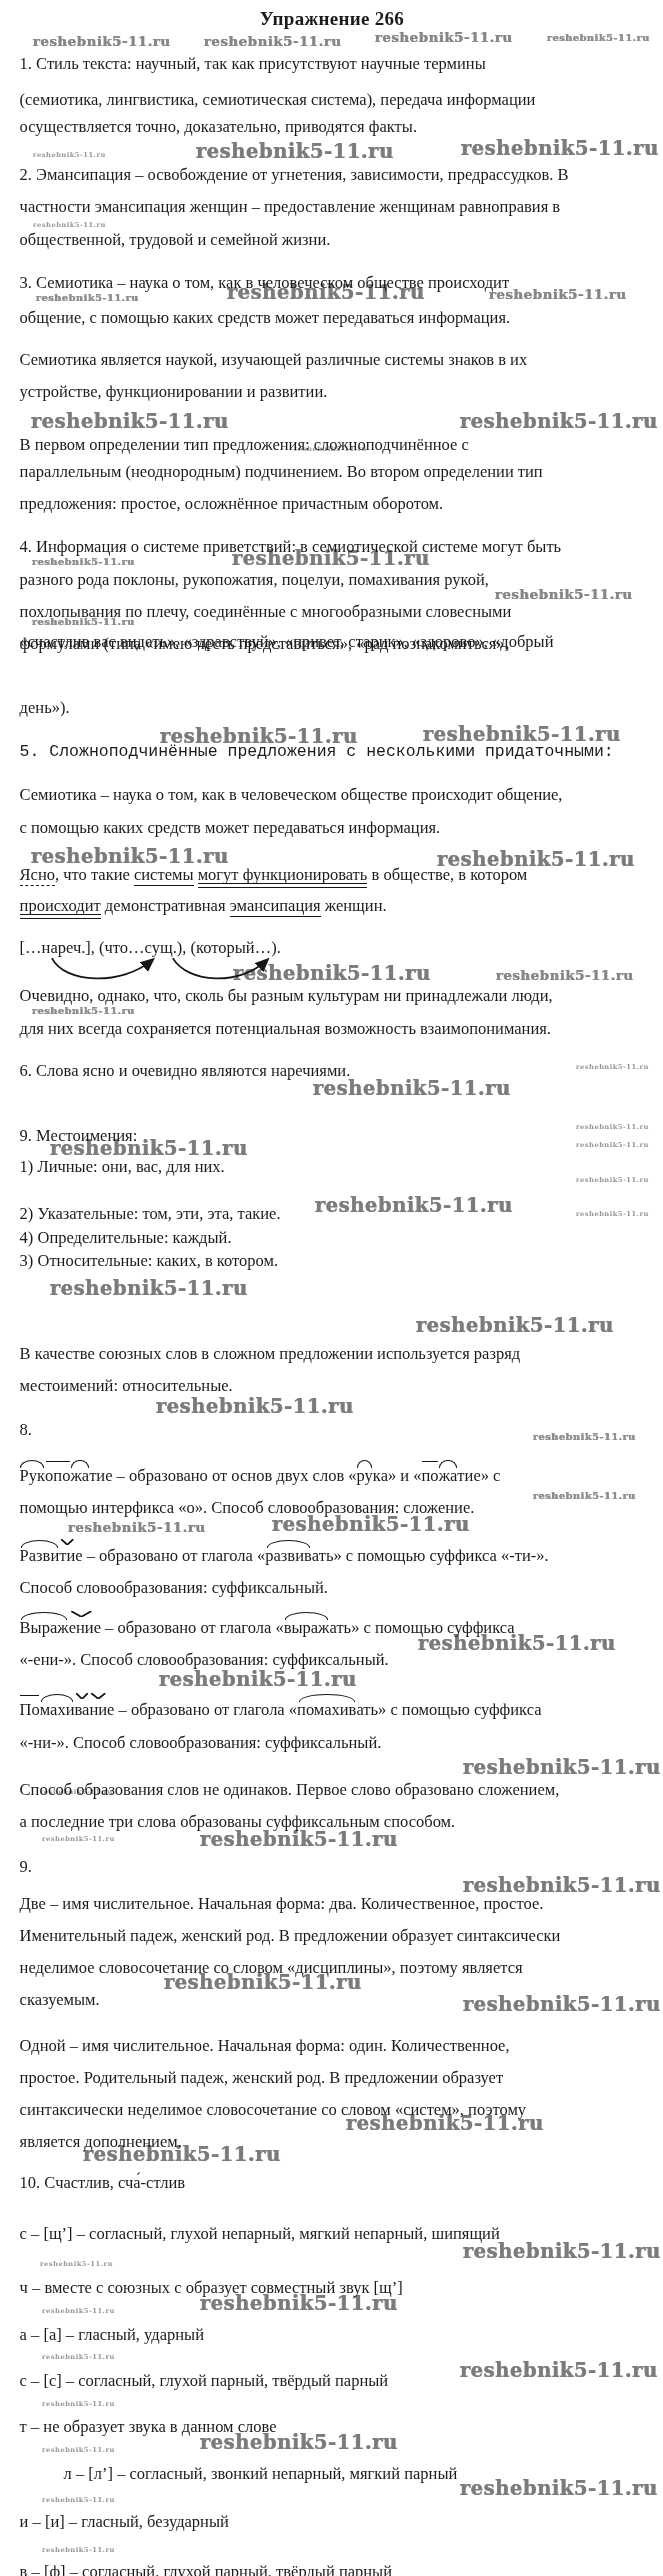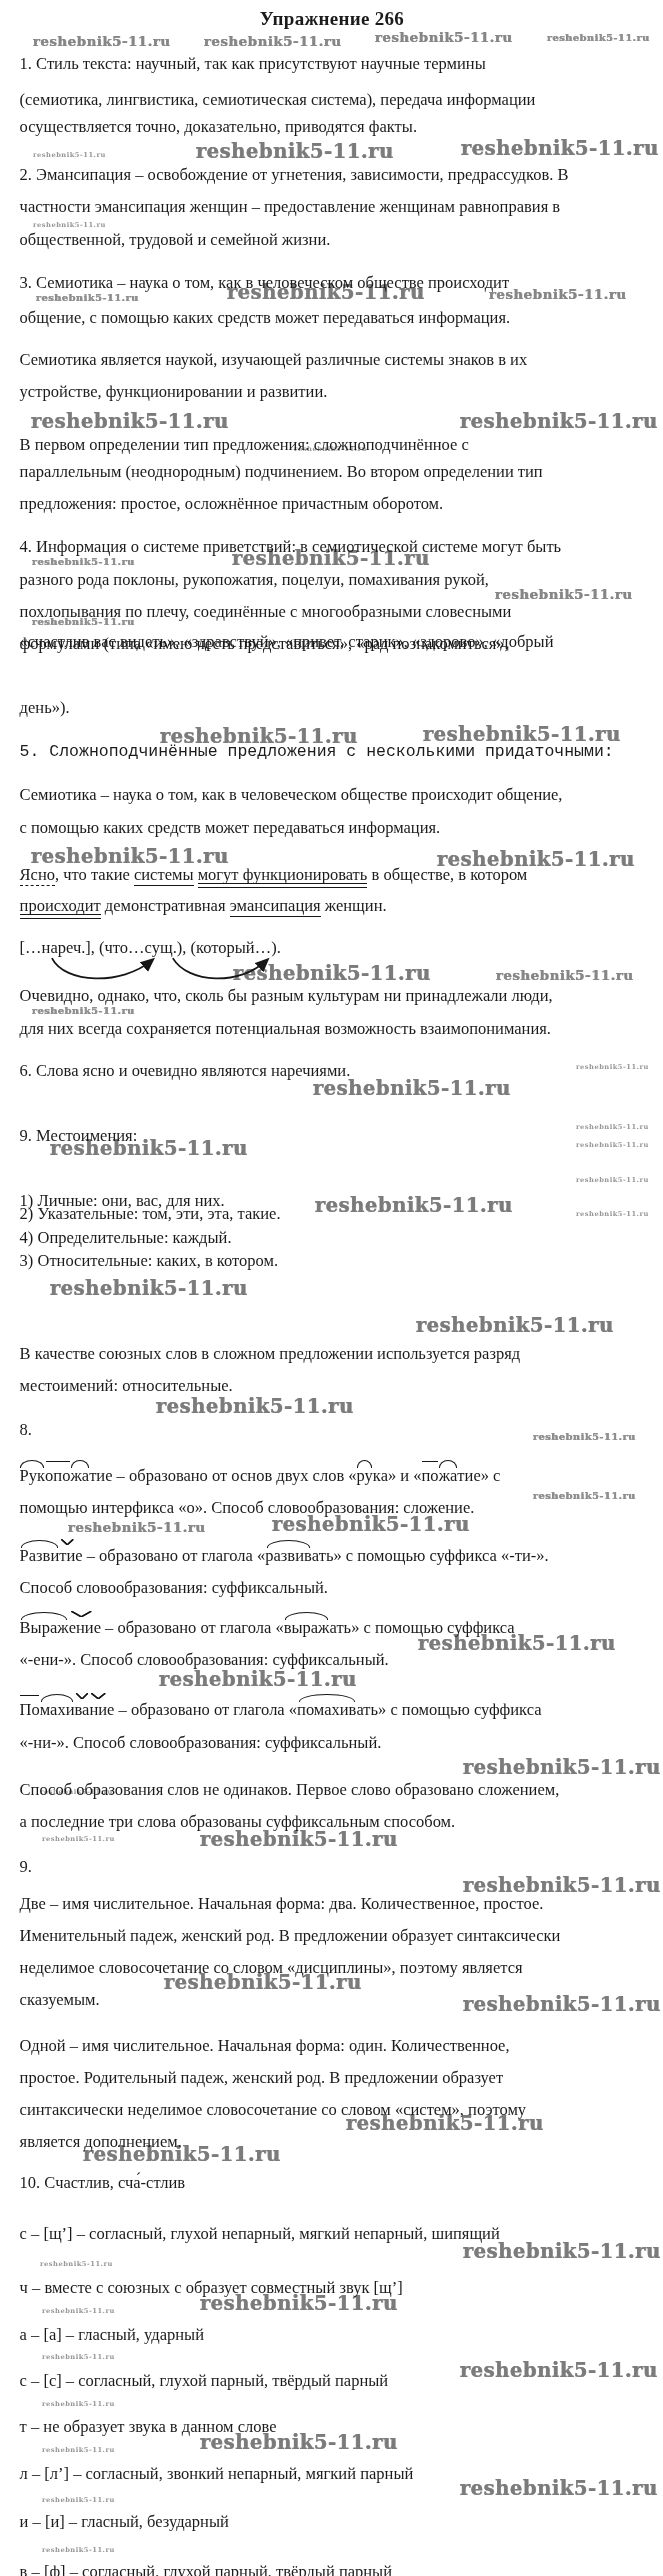--- a/index.html
+++ b/index.html
@@ -148,21 +148,21 @@
       <div class="line" style="top: 742px; font-family: Liberation Mono, monospace;">5. Сложноподчинённые предложения с несколькими придаточными:</div>
       <div class="line" style="top: 785px;">Семиотика – наука о том, как в человеческом обществе происходит общение,</div>
       <div class="line" style="top: 818px;">с помощью каких средств может передаваться информация.</div>
       <div class="line" style="top: 865px;"><span class="u-dash">Ясно</span><span>, что такие </span><span class="u-one">системы</span><span> </span><span class="u-two">могут функционировать</span><span> в обществе, в котором</span></div>
       <div class="line" style="top: 896px;"><span class="u-two">происходит</span><span> демонстративная </span><span class="u-one">эмансипация</span><span> женщин.</span></div>
       <div class="line" style="top: 938px; text-align: right;">[…нареч.], (что…сущ.), (который…).</div>
       <div class="line" style="top: 986px;">Очевидно, однако, что, сколь бы разным культурам ни принадлежали люди,</div>
       <div class="line" style="top: 1019px;">для них всегда сохраняется потенциальная возможность взаимопонимания.</div>
       <div class="line" style="top: 1061px;">6. Слова ясно и очевидно являются наречиями.</div>
       <div class="line" style="top: 1126px;">9. Местоимения:</div>
-      <div class="line" style="top: 1191px; text-align: right;">1) Личные: они, вас, для них.</div>
+      <div class="line" style="top: 1157px; text-align: right;">1) Личные: они, вас, для них.</div>
       <div class="line" style="top: 1204px;">2) Указательные: том, эти, эта, такие.</div>
       <div class="line" style="top: 1251px;">3) Относительные: каких, в котором.</div>
       <div class="line" style="top: 1228px;">4) Определительные: каждый.</div>
       <div class="line" style="top: 1344px;">В качестве союзных слов в сложном предложении используется разряд</div>
       <div class="line" style="top: 1376px;">местоимений: относительные.</div>
       <div class="line" style="top: 1420px;">8.</div>
       <div class="line" style="top: 1466px;"><span class="mm m-arc">Рук</span><span class="mm m-bar">опо</span><span class="mm m-arc">жа</span><span>тие – образовано от основ двух слов «</span><span class="mm m-arc">ру</span><span>ка» и «</span><span class="mm m-bar">по</span><span class="mm m-arc">жа</span><span>тие» с</span></div>
       <div class="line" style="top: 1498px;">помощью интерфикса «о». Способ словообразования: сложение.</div>
       <div class="line" style="top: 1546px;"><span class="mm m-arc">Разви</span><span class="mm m-caret">ти</span><span>е – образовано от глагола «</span><span class="mm m-arc">развив</span><span>ать» с помощью суффикса «-ти-».</span></div>
       <div class="line" style="top: 1578px;">Способ словообразования: суффиксальный.</div>
@@ -180,21 +180,21 @@
       <div class="line" style="top: 2036px;">Одной – имя числительное. Начальная форма: один. Количественное,</div>
       <div class="line" style="top: 2068px;">простое. Родительный падеж, женский род. В предложении образует</div>
       <div class="line" style="top: 2100px;">синтаксически неделимое словосочетание со словом «систем», поэтому</div>
       <div class="line" style="top: 2132px;">является дополнением.</div>
       <div class="line" style="top: 2173px;">10. Счастлив, сча́-стлив</div>
       <div class="line" style="top: 2224px;">с – [щ’] – согласный, глухой непарный, мягкий непарный, шипящий</div>
       <div class="line" style="top: 2278px;">ч – вместе с союзных с образует совместный звук [щ’]</div>
       <div class="line" style="top: 2325px;">а – [а] – гласный, ударный</div>
       <div class="line" style="top: 2371px;">с – [с] – согласный, глухой парный, твёрдый парный</div>
       <div class="line" style="top: 2417px;">т – не образует звука в данном слове</div>
-      <div class="line" style="top: 2464px;">л – [л’] – согласный, звонкий непарный, мягкий парный</div>
+      <div class="line" style="top: 2464px; margin-left: 44px;">л – [л’] – согласный, звонкий непарный, мягкий парный</div>
       <div class="line" style="top: 2512px;">и – [и] – гласный, безударный</div>
       <div class="line" style="top: 2562px;">в – [ф] – согласный, глухой парный, твёрдый парный</div>
     </div>
 
   <svg id="schema-arrows" width="289" height="36" viewBox="0 0 560 70" style="left: 36px; top: 954px; width: 289px;">
     <defs>
       <marker id="ah" markerWidth="9" markerHeight="8" refX="6" refY="3.5" orient="auto">
         <path d="M0,0 L8,3.5 L0,7 z" fill="#161616"></path>
       </marker>
     </defs>

